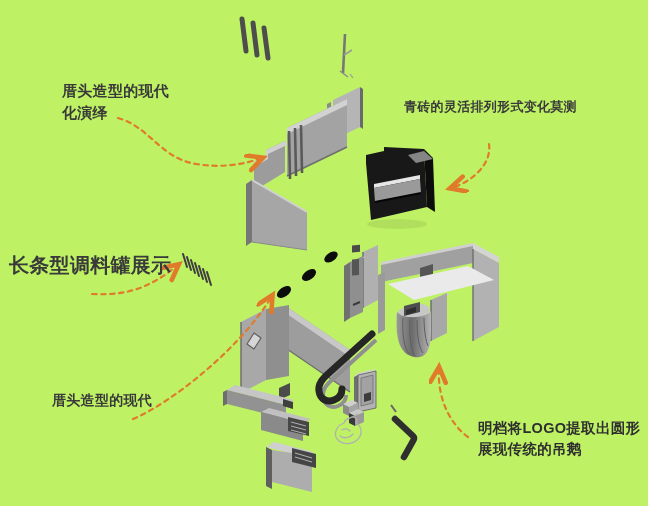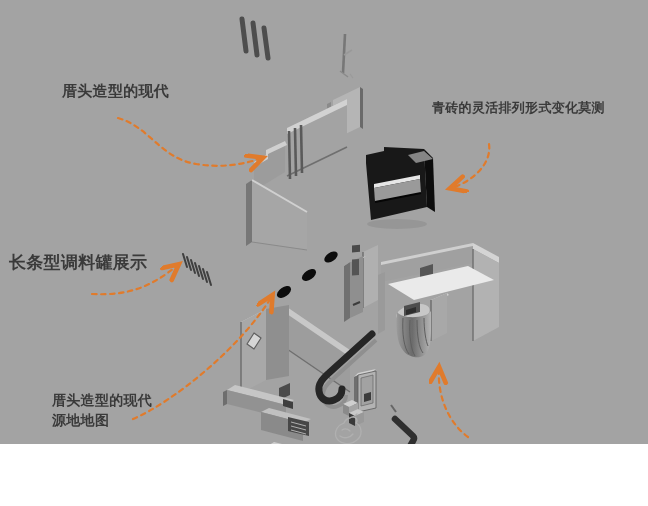--- a/index.html
+++ b/index.html
@@ -1,25 +1,25 @@
 <!DOCTYPE html>
 <html><head>
 <meta charset="utf-8">
 <style>
   html,body{margin:0;padding:0;}
   .stage{
-    position:relative;width:648px;height:444px;overflow:hidden;
-    background:#a3a3a3;font-family:"Liberation Sans",sans-serif;
+    position:relative;width:648px;height:506px;overflow:hidden;
+    background:#bef264;font-family:"Liberation Sans",sans-serif;
   }
   .model-svg{position:absolute;left:0;top:0;}
   .label{position:absolute;font-weight:700;color:#3a3a3a;letter-spacing:.3px;line-height:1.45;}
   .label div{white-space:nowrap;}
   #label-gable{left:62px;top:80px;font-size:15px;}
-  #label-brick{left:432px;top:99px;font-size:13px;}
-  #label-jars{left:9px;top:251px;font-size:17px;}
+  #label-brick{left:404px;top:99px;font-size:13px;font-family:Liberation Mono, monospace;}
+  #label-jars{left:9px;top:251px;font-size:20px;}
   #label-map{left:52px;top:390px;font-size:14px;}
   #label-kitchen{left:478px;top:418px;font-size:14.5px;color:#2f2f2f;}
 </style>
 </head>
 <body>
 
 <div class="stage">
 
   <svg class="model-svg" width="648" height="506" viewBox="0 0 648 506">
     <defs>
@@ -205,29 +205,33 @@
       <path d="M118,118 C150,127 160,158 196,164 C220,168 242,165 262,158" marker-end="url(#ah)"></path>
       <path d="M489,144 C492,164 472,182 451,188" marker-end="url(#ah)"></path>
       <path d="M92,294 C130,296 152,286 178,265" marker-end="url(#ah)"></path>
       <path d="M133,419 C175,401 243,345 272,296" marker-end="url(#ah)"></path>
       <path d="M468,437 C450,424 437,398 439,368" marker-end="url(#ah)"></path>
     </g>
   </svg>
 
   <div class="label" id="label-gable">
     <div>厝头造型的现代</div>
+    <div>化演绎</div>
   </div>
 
   <div class="label" id="label-brick">
     <div>青砖的灵活排列形式变化莫测</div>
   </div>
 
   <div class="label" id="label-jars">
     <div>长条型调料罐展示</div>
   </div>
 
   <div class="label" id="label-map">
     <div>厝头造型的现代</div>
-    <div>源地地图</div>
-  </div>
-
+  </div>
+
+  <div class="label" id="label-kitchen">
+    <div>明档将LOGO提取出圆形</div>
+    <div>展现传统的吊鹅</div>
+  </div>
 
 </div>
 
 </body></html>

